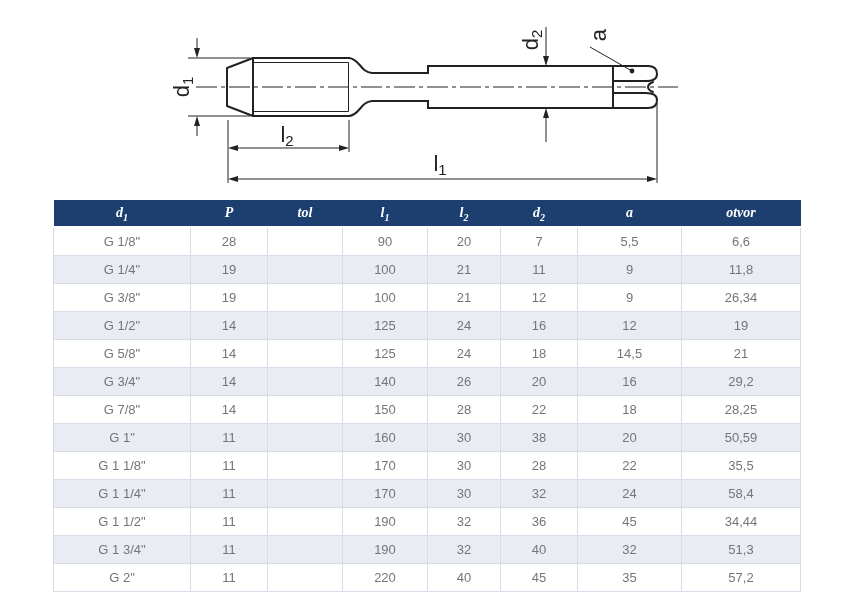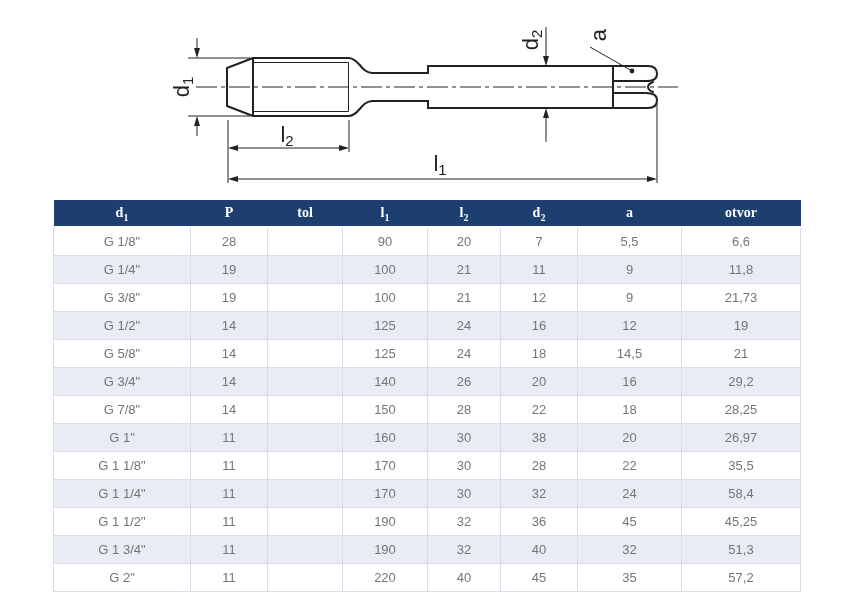--- a/index.html
+++ b/index.html
@@ -44,20 +44,21 @@
     background: var(--header-bg, #1d3f70);
     color: var(--header-text, #ffffff);
     font-family: "Liberation Serif", serif;
     font-size: 14px;
     font-weight: bold;
     height: 26px;
     padding: 0;
     text-align: center;
     border: none;
     border-bottom: 2px solid #ffffff;
+    font-style: italic;
   }
   .spec-table thead th sub {
     font-size: 10px;
     line-height: 0;
   }
   .spec-table tbody td {
     height: 27px;
     padding: 0;
     border: 1px solid var(--border, #d9dce8);
     color: var(--body-text, #74757a);
@@ -177,21 +178,21 @@
           <td>11,8</td>
         </tr>
         <tr>
           <td>G 3/8"</td>
           <td>19</td>
           <td></td>
           <td>100</td>
           <td>21</td>
           <td>12</td>
           <td>9</td>
-          <td>21,73</td>
+          <td>26,34</td>
         </tr>
         <tr>
           <td>G 1/2"</td>
           <td>14</td>
           <td></td>
           <td>125</td>
           <td>24</td>
           <td>16</td>
           <td>12</td>
           <td>19</td>
@@ -227,21 +228,21 @@
           <td>28,25</td>
         </tr>
         <tr>
           <td>G 1"</td>
           <td>11</td>
           <td></td>
           <td>160</td>
           <td>30</td>
           <td>38</td>
           <td>20</td>
-          <td>26,97</td>
+          <td>50,59</td>
         </tr>
         <tr>
           <td>G 1 1/8"</td>
           <td>11</td>
           <td></td>
           <td>170</td>
           <td>30</td>
           <td>28</td>
           <td>22</td>
           <td>35,5</td>
@@ -257,21 +258,21 @@
           <td>58,4</td>
         </tr>
         <tr>
           <td>G 1 1/2"</td>
           <td>11</td>
           <td></td>
           <td>190</td>
           <td>32</td>
           <td>36</td>
           <td>45</td>
-          <td>45,25</td>
+          <td>34,44</td>
         </tr>
         <tr>
           <td>G 1 3/4"</td>
           <td>11</td>
           <td></td>
           <td>190</td>
           <td>32</td>
           <td>40</td>
           <td>32</td>
           <td>51,3</td>

